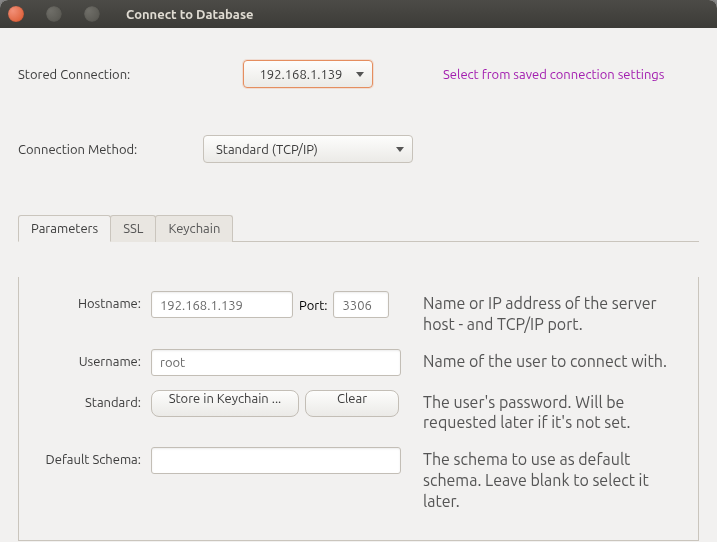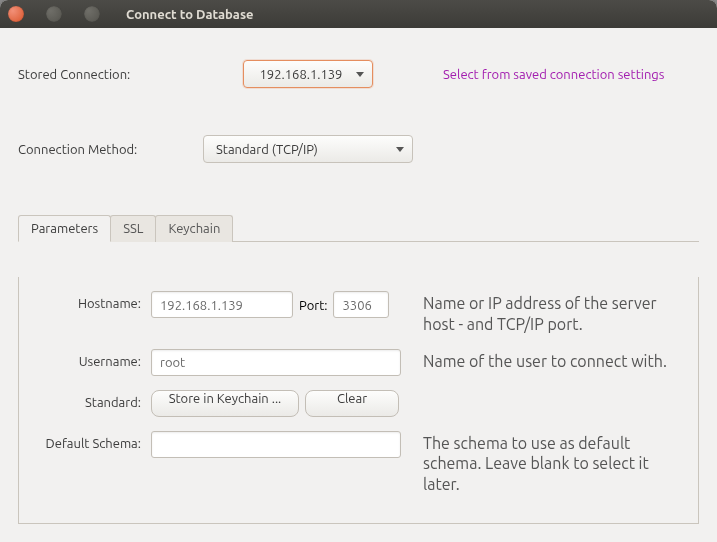--- a/index.html
+++ b/index.html
@@ -271,20 +271,21 @@
       <div class="form-row">
         <div class="form-label">Standard:</div>
         <div class="form-control">
           <button class="btn store-btn">
             <span>Store in Keychain ...</span>
           </button>
           <button class="btn clear-btn">
             <span>Clear</span>
           </button>
         </div>
+        <div class="form-help">The user's password. Will be requested later if it's not set.</div>
       </div>
 
       <div class="form-row">
         <div class="form-label">Default Schema:</div>
         <div class="form-control">
           <input class="text-input full-input" value="" style="">
         </div>
         <div class="form-help">The schema to use as default schema. Leave blank to select it later.</div>
       </div>
 

